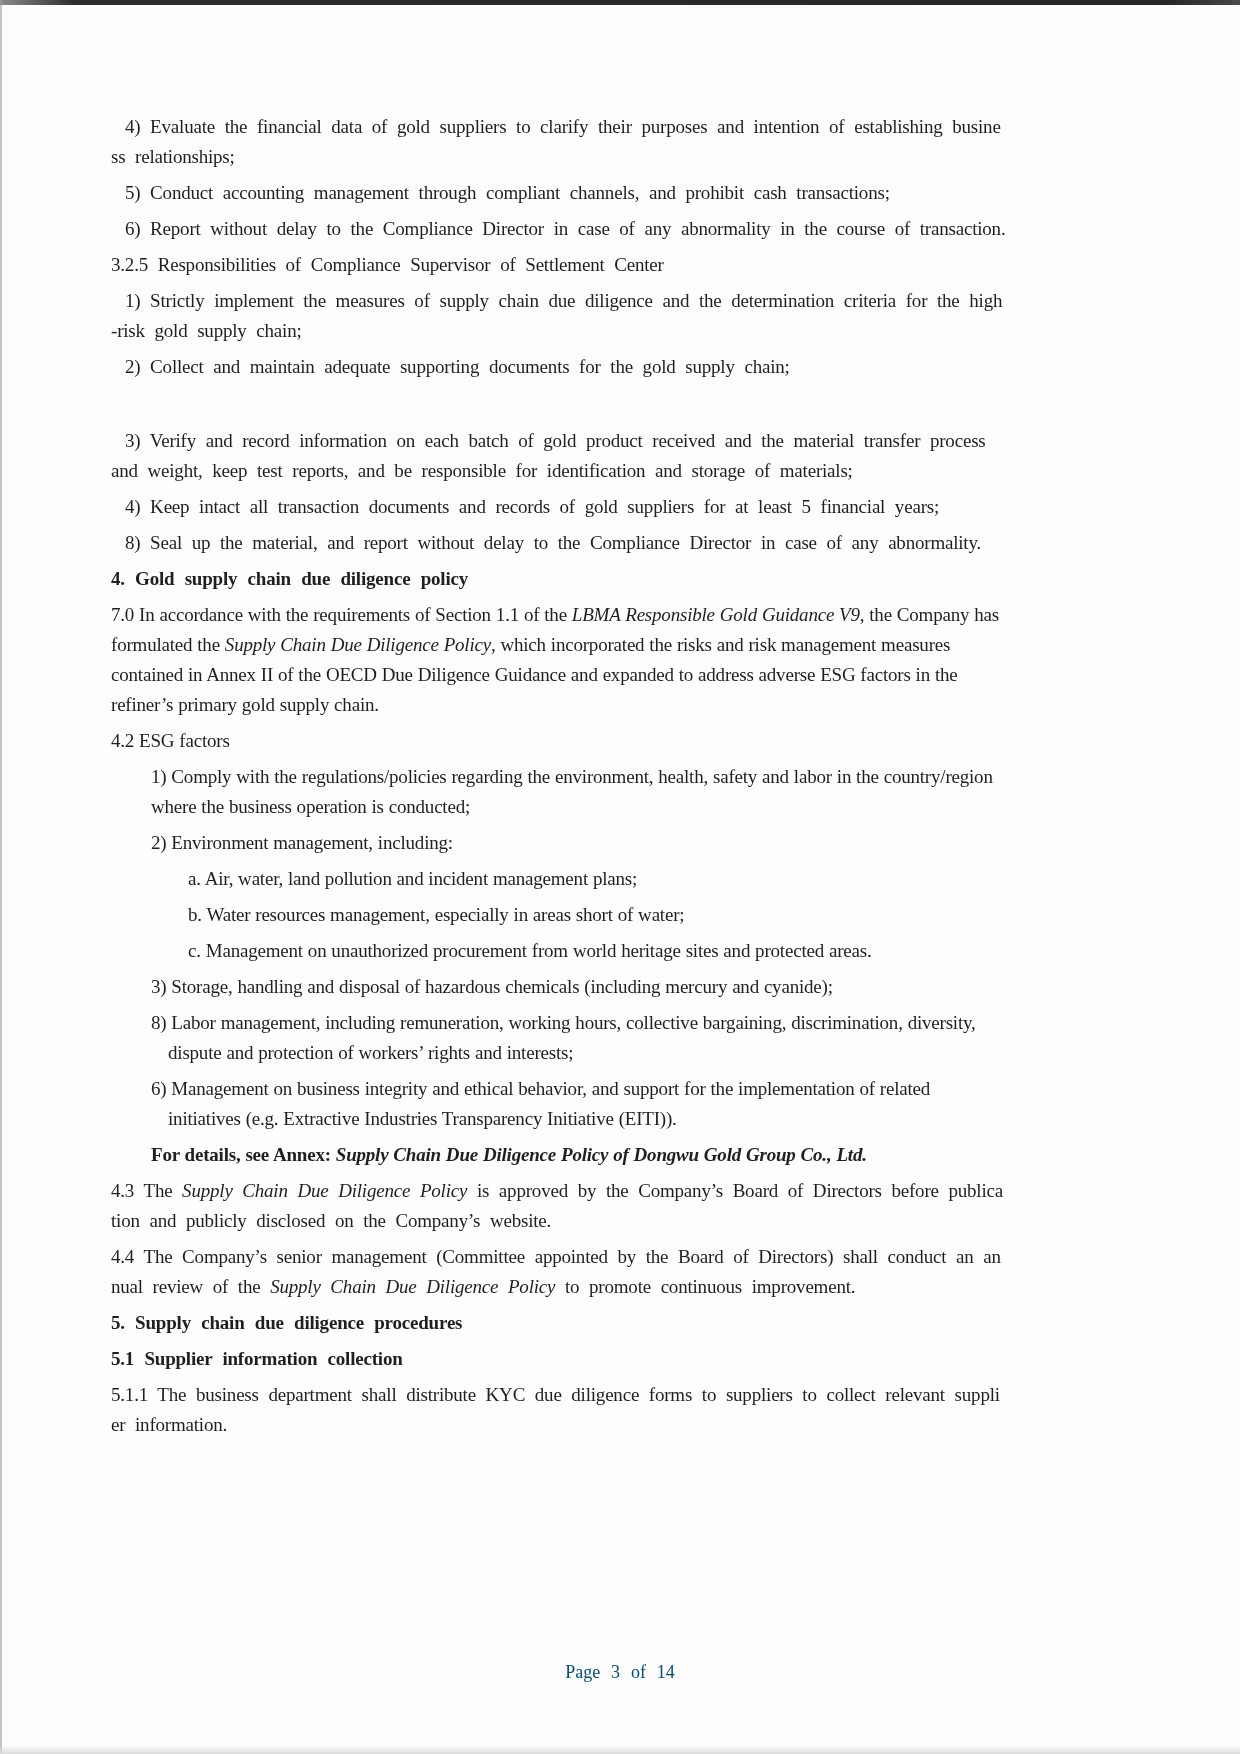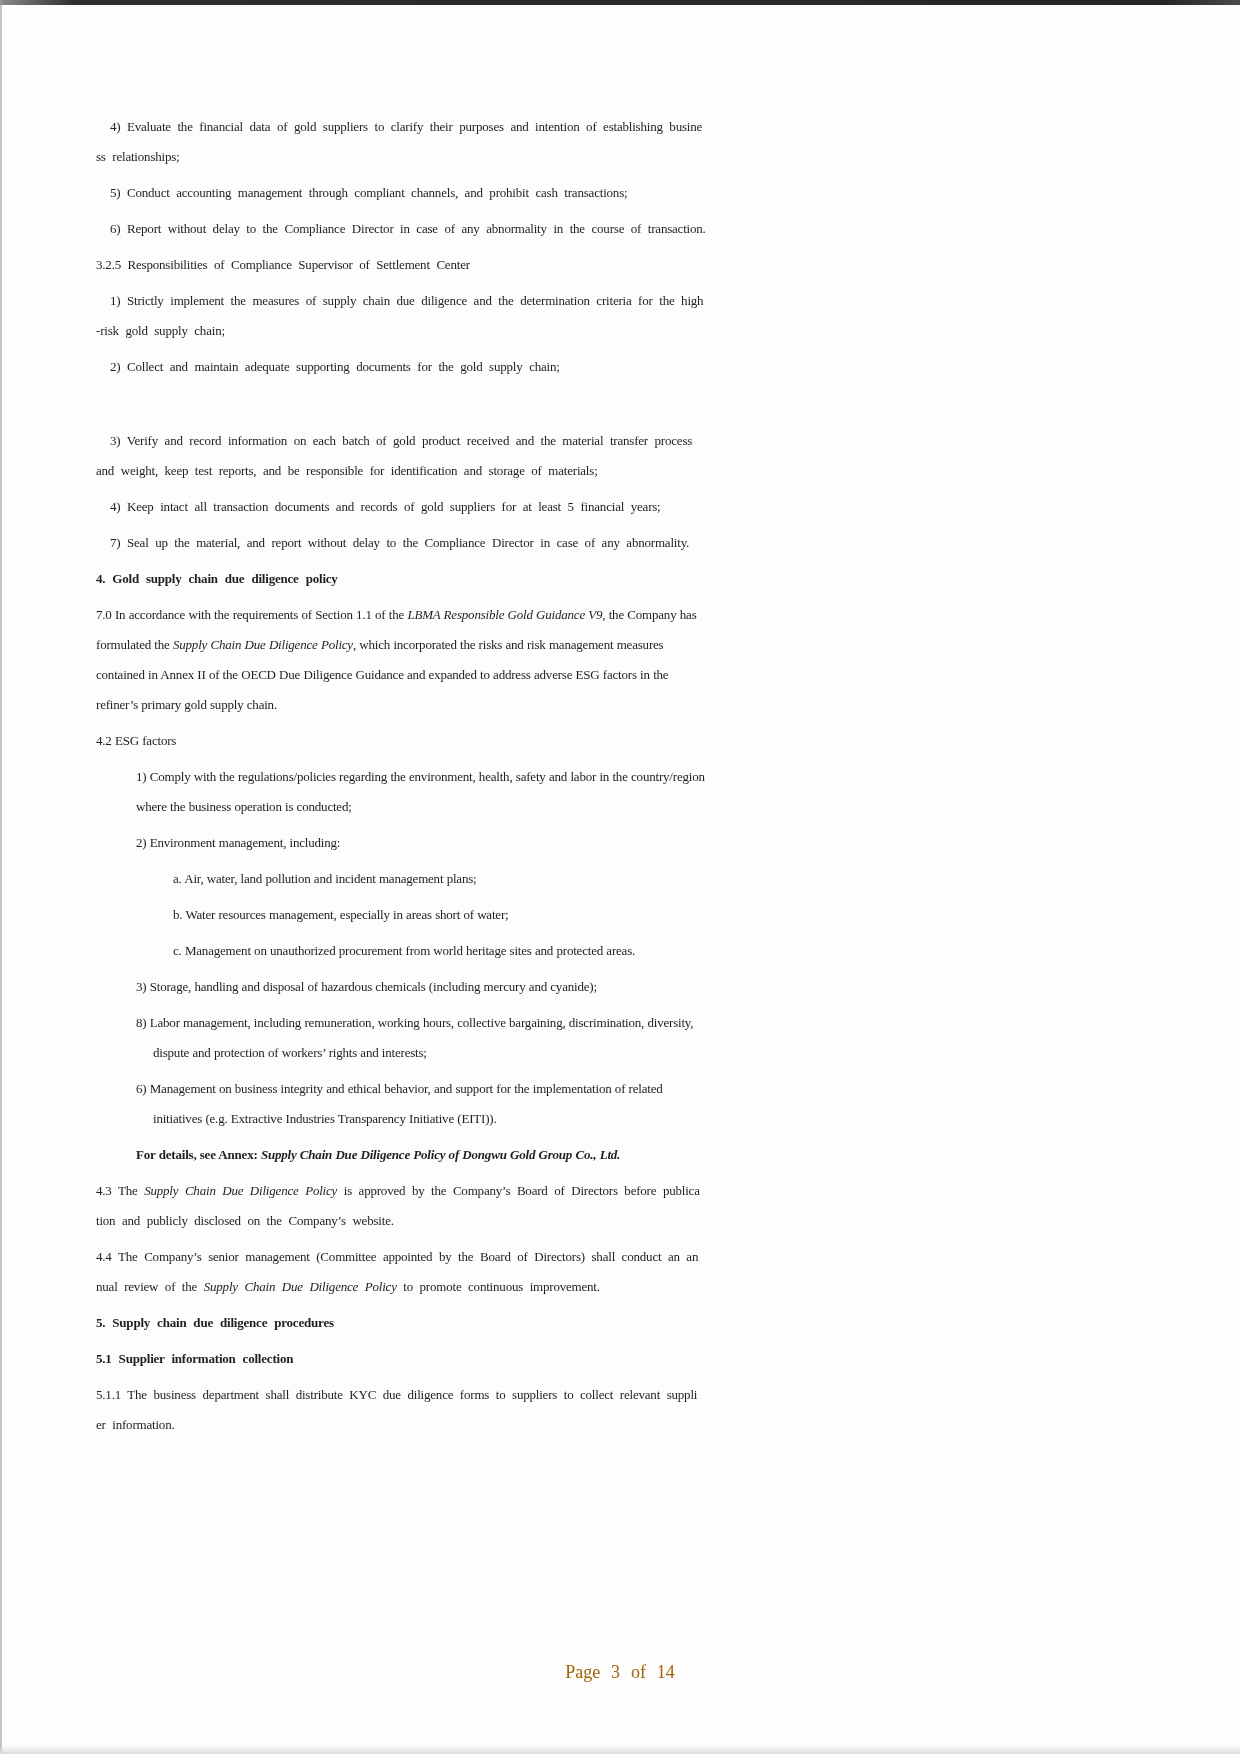--- a/index.html
+++ b/index.html
@@ -22,41 +22,41 @@
   .scan-left-edge{
     position:absolute;top:0;left:0;width:2px;height:100%;
     background:#9d9d9d;opacity:.6;
   }
   .scan-bottom-edge{
     position:absolute;left:0;right:0;bottom:0;height:9px;
     background:linear-gradient(to bottom,rgba(0,0,0,0),#dcdcdc);
   }
   .content{
     position:absolute;
-    left:96px;top:112px;
+    left:111px;top:112px;
     width:936px;
-    font-size:13px;
+    font-size:19px;
     line-height:30px;
     letter-spacing:-0.2px;
   }
   .block{margin-top:6px;}
   .block:first-child{margin-top:0;}
   .line{white-space:nowrap;}
   .wide .line{word-spacing:0.27em;}
   .normal .line{word-spacing:0.02em;}
   .head .line{word-spacing:0.30em;}
   .it{font-style:italic;}
   .bd{font-weight:bold;}
   .footer{
     position:absolute;
     left:0;top:1662px;width:1240px;
     text-align:center;
     font-size:18px;
     word-spacing:0.35em;
-    color:#a16207;
+    color:#0c4a6e;
   }
 </style>
 </head>
 <body>
 
 <div class="page">
   <div class="scan-top-edge"></div>
   <div class="scan-left-edge"></div>
   <div class="content">
       <div class="block wide">
@@ -80,21 +80,21 @@
         <div class="line" style="padding-left: 14px;"><span>2) Collect and maintain adequate supporting documents for the gold supply chain;</span></div>
       </div>
       <div class="block wide">
         <div class="line" style="padding-left: 14px; margin-top: 44px;"><span>3) Verify and record information on each batch of gold product received and the material transfer process</span></div>
         <div class="line"><span>and weight, keep test reports, and be responsible for identification and storage of materials;</span></div>
       </div>
       <div class="block wide">
         <div class="line" style="padding-left: 14px;"><span>4) Keep intact all transaction documents and records of gold suppliers for at least 5 financial years;</span></div>
       </div>
       <div class="block wide">
-        <div class="line" style="padding-left: 14px;"><span>7) Seal up the material, and report without delay to the Compliance Director in case of any abnormality.</span></div>
+        <div class="line" style="padding-left: 14px;"><span>8) Seal up the material, and report without delay to the Compliance Director in case of any abnormality.</span></div>
       </div>
       <div class="block head">
         <div class="line"><span class="bd">4. Gold supply chain due diligence policy</span></div>
       </div>
       <div class="block normal">
         <div class="line"><span>7.0 In accordance with the requirements of Section 1.1 of the </span><span class="it">LBMA Responsible Gold Guidance V9</span><span>, the Company has</span></div>
         <div class="line"><span>formulated the </span><span class="it">Supply Chain Due Diligence Policy</span><span>, which incorporated the risks and risk management measures</span></div>
         <div class="line"><span>contained in Annex II of the OECD Due Diligence Guidance and expanded to address adverse ESG factors in the</span></div>
         <div class="line"><span>refiner’s primary gold supply chain.</span></div>
       </div>

